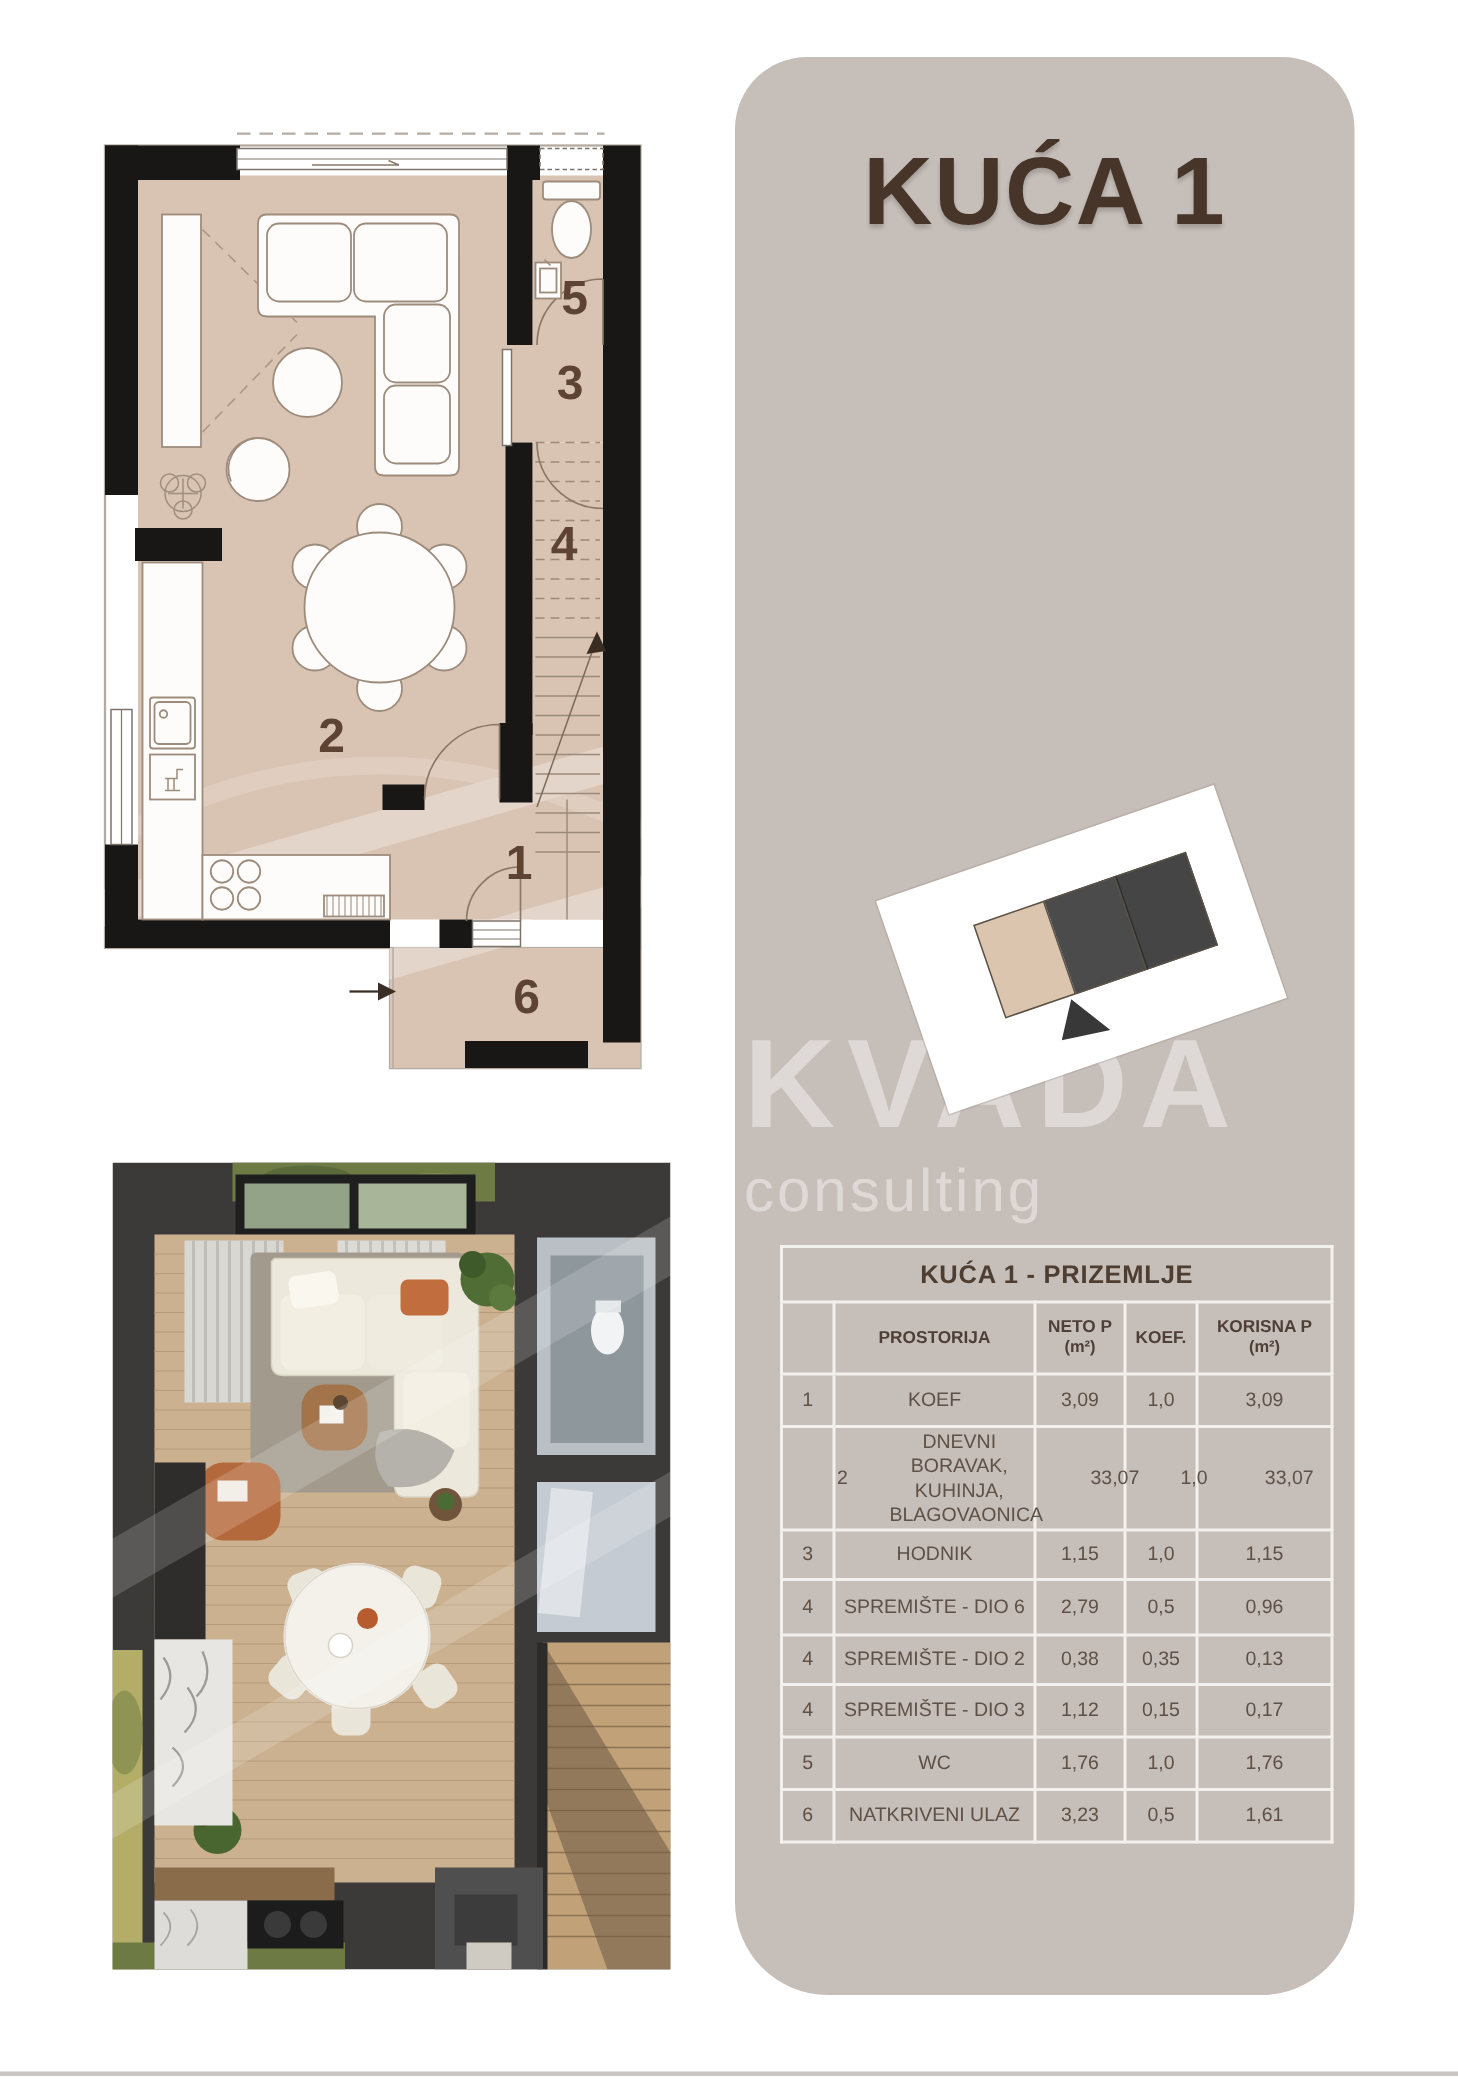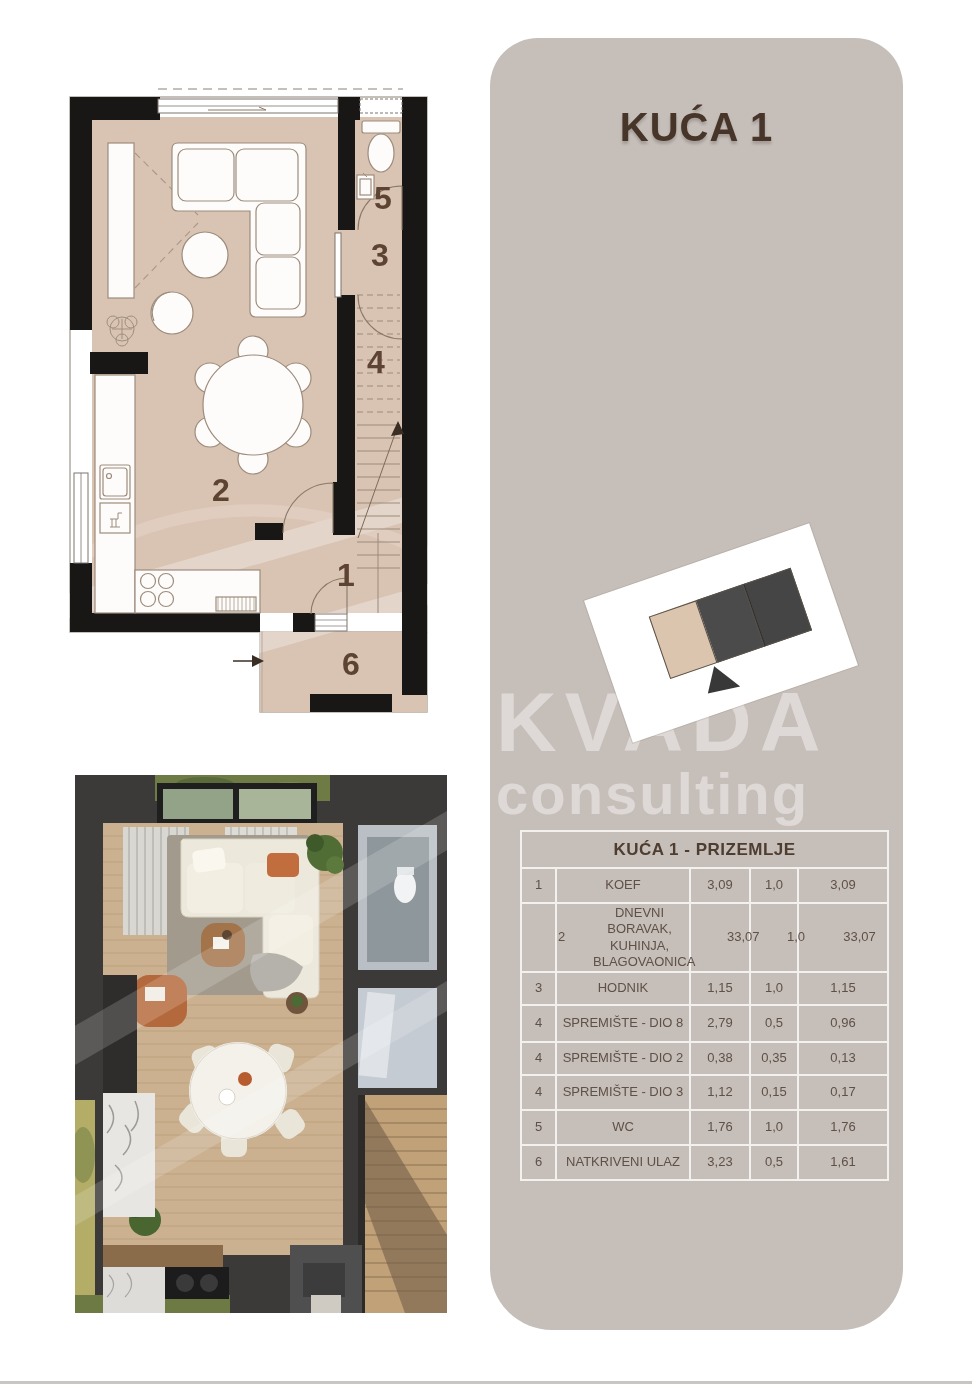--- a/index.html
+++ b/index.html
@@ -11,22 +11,22 @@
   .plan2d{position:absolute;left:58px;top:83px;width:385px;height:650px;}
   .render3d{position:absolute;left:75px;top:775px;width:372px;height:538px;}
   .plan2d svg,.render3d svg{display:block;}
 
   
   .panel{
     position:absolute;left:490px;top:38px;width:413px;height:1292px;
     background:#c6beb8;border-radius:48px 48px 62px 62px;overflow:hidden;
   }
   .panel-title{
-    position:relative;z-index:3;margin:0;padding-top:67px;text-align:center;
-    font-size:40px;font-weight:bold;letter-spacing:1px;color:#47352a;
+    position:relative;z-index:3;margin:0;padding-top:52px;text-align:center;
+    font-size:64px;font-weight:bold;letter-spacing:1px;color:#47352a;
     text-shadow:0 3px 3px rgba(0,0,0,0.18);
   }
   
   .siteplan{
     position:absolute;left:112px;top:520px;width:238px;height:150px;z-index:2;
     background:#ffffff;transform:rotate(-19deg);
     box-shadow:0 0 0 1px rgba(160,150,140,0.35);
   }
   .siteplan .units{position:absolute;left:56px;top:36px;display:flex;}
   .siteplan .unit{width:50px;height:66px;box-sizing:border-box;border:1px solid #5a5248;}
@@ -38,21 +38,21 @@
     border-left:30px solid #383838;border-top:14px solid transparent;
     border-bottom:14px solid transparent;transform:rotate(32deg);
   }
   
   .watermark{
     position:absolute;left:6px;top:642px;z-index:1;color:rgba(255,255,255,0.42);
     white-space:nowrap;user-select:none;
   }
   .wm1{font-size:84px;font-weight:bold;letter-spacing:8px;line-height:84px;}
   .wm2{font-size:58px;font-weight:500;letter-spacing:2px;line-height:58px;}
-  .wm3{font-size:58px;font-weight:bold;letter-spacing:2px;line-height:60px;}
+  .wm3{font-size:40px;font-weight:normal;letter-spacing:2px;line-height:60px;}
 
   
   .area-table{
     position:absolute;left:30px;top:792px;width:367px;z-index:2;
     border-collapse:collapse;table-layout:fixed;
   }
   .area-table td,.area-table th{
     border:2px solid #f3f1ee;text-align:center;vertical-align:middle;
     padding:1px 3px;color:#5e5148;font-size:13px;line-height:1.25;
   }
@@ -367,20 +367,39 @@
         <col style="width:35px">
         <col style="width:134px">
         <col style="width:60px">
         <col style="width:48px">
         <col style="width:90px">
       </colgroup>
     <tbody>
         <tr class="row-band">
       <td colspan="5">KUĆA 1 - PRIZEMLJE</td>
     </tr>
+    <tr class="row-head">
+      <th>
+            <div></div>
+          </th>
+      <th>
+            <div>PROSTORIJA</div>
+          </th>
+      <th>
+            <div>NETO P</div>
+            <div class="unit">(m²)</div>
+          </th>
+      <th>
+            <div>KOEF.</div>
+          </th>
+      <th>
+            <div>KORISNA P</div>
+            <div class="unit">(m²)</div>
+          </th>
+    </tr>
     <tr class="r-h35">
       <td>1</td>
           <td>KOEF</td>
           <td>3,09</td>
           <td>1,0</td>
           <td>3,09</td>
     </tr>
     <tr class="r-h65">
       <td>2</td>
           <td>DNEVNI BORAVAK, KUHINJA, BLAGOVAONICA</td>
@@ -390,21 +409,21 @@
     </tr>
     <tr class="r-h33">
       <td>3</td>
           <td>HODNIK</td>
           <td>1,15</td>
           <td>1,0</td>
           <td>1,15</td>
     </tr>
     <tr class="r-h37">
       <td>4</td>
-          <td>SPREMIŠTE - DIO 8</td>
+          <td>SPREMIŠTE - DIO 6</td>
           <td>2,79</td>
           <td>0,5</td>
           <td>0,96</td>
     </tr>
     <tr class="r-h33">
       <td>4</td>
           <td>SPREMIŠTE - DIO 2</td>
           <td>0,38</td>
           <td>0,35</td>
           <td>0,13</td>

